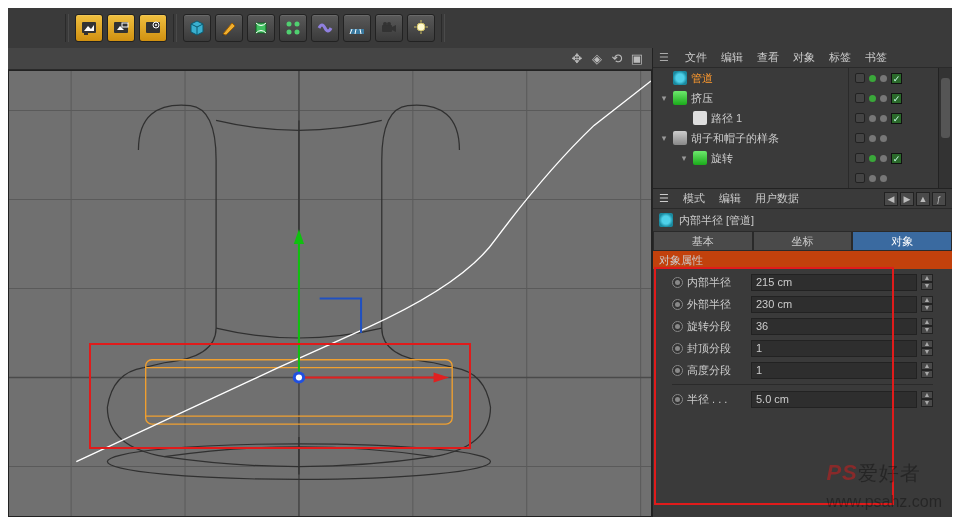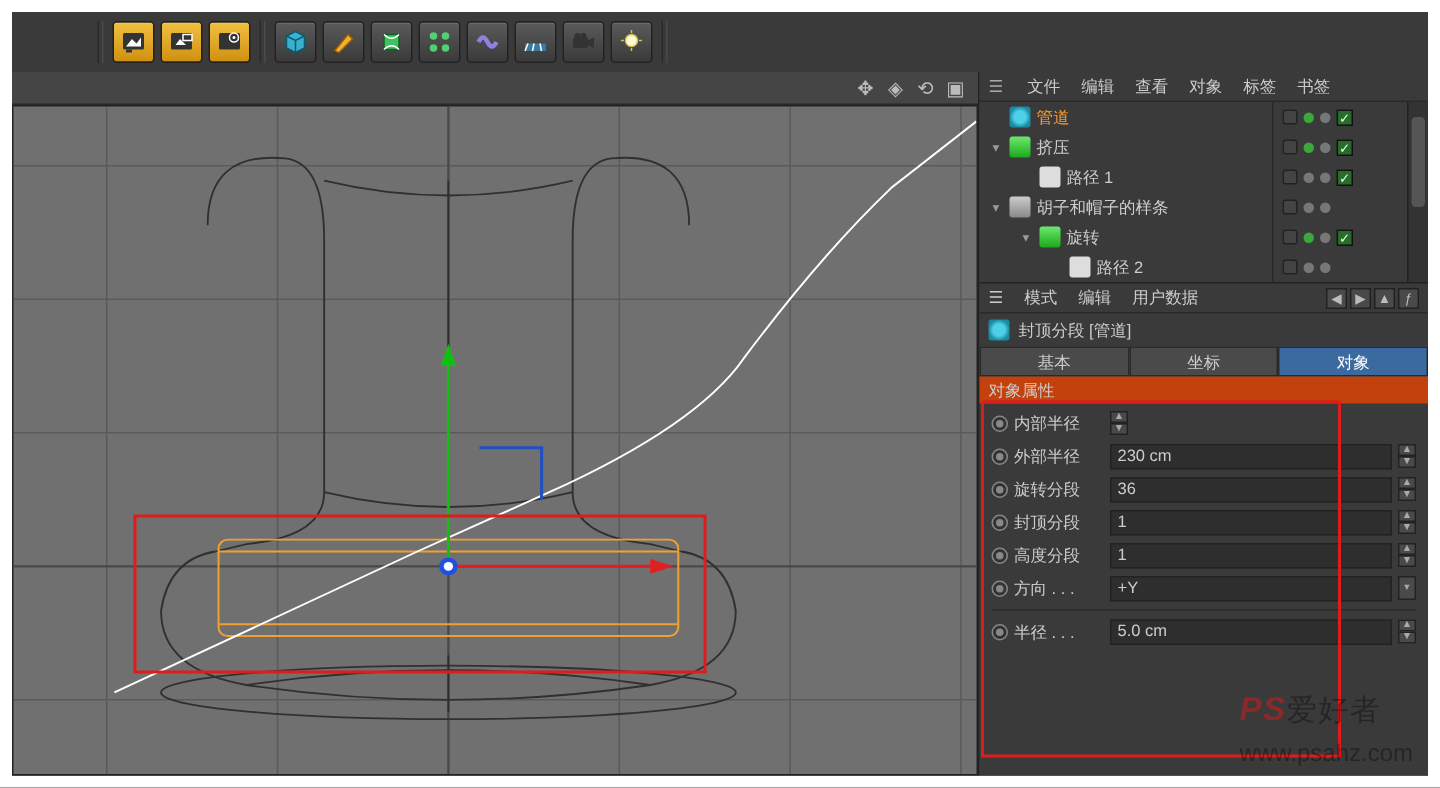--- a/index.html
+++ b/index.html
@@ -54,21 +54,21 @@
 .attrpanel{flex:1;display:flex;flex-direction:column;background:#3a3a3a;border-top:1px solid #222}
 .attr-menu{height:20px;display:flex;align-items:center;gap:14px;padding:0 6px;font-size:11px;color:#ccc;border-bottom:1px solid #2a2a2a}
 .attr-arrows{margin-left:auto;display:flex;gap:2px}
 .attr-arrows span{width:14px;height:14px;background:#4a4a4a;border:1px solid #222;font-size:9px;text-align:center;line-height:12px;color:#bbb;cursor:pointer}
 .attr-title{height:22px;display:flex;align-items:center;gap:6px;padding:0 6px;font-size:11px;color:#ccc}
 .attr-title .tree-icon{width:14px;height:14px}
 .attr-tabs{display:flex;height:20px;font-size:11px}
 .attr-tab{flex:1;background:#4a4a4a;color:#ccc;display:flex;align-items:center;justify-content:center;border:1px solid #2a2a2a;cursor:pointer}
 .attr-tab.active{background:#3a6aa0;color:#fff}
 .attr-section{height:18px;padding:2px 6px;font-size:11px;color:#ccc;background:#c2410c}
-.prop-block{padding:2px 8px}
+.prop-block{padding:2px 19px}
 .prop-row{height:22px;display:flex;align-items:center;font-size:11px;color:#ccc;gap:4px}
 .prop-radio{width:11px;height:11px;border:1px solid #888;border-radius:50%;background:#333;flex-shrink:0;position:relative}
 .prop-radio::after{content:"";position:absolute;inset:2px;border-radius:50%;background:#888}
 .prop-label{width:60px;flex-shrink:0;white-space:nowrap;overflow:hidden}
 .prop-input{flex:1;height:17px;background:#2e2e2e;border:1px solid #222;color:#ccc;font-size:11px;padding:0 4px;min-width:0;display:flex;align-items:center}
 .prop-spin{width:12px;display:flex;flex-direction:column}
 .prop-spin span{height:8px;background:#4a4a4a;border:1px solid #222;font-size:7px;line-height:6px;text-align:center;color:#aaa;cursor:pointer}
 .prop-check{width:13px;height:13px;background:#2e2e2e;border:1px solid #222;position:relative}
 .prop-check.on::after{content:"✓";position:absolute;inset:0;font-size:10px;color:#ddd;text-align:center;line-height:11px}
 .sep-line{height:1px;background:#2a2a2a;margin:3px 0}
@@ -262,25 +262,20 @@
             <div class="tree-row" style="padding-left:6px">
                 <span class="expander">▾</span>
                 <span class="tree-icon gen"></span>
                 <span>胡子和帽子的样条</span>
               </div>
             <div class="tree-row" style="padding-left:26px">
                 <span class="expander">▾</span>
                 <span class="tree-icon green"></span>
                 <span>旋转</span>
               </div>
-            <div class="tree-row" style="padding-left:46px">
-                <span class="expander"></span>
-                <span class="tree-icon white"></span>
-                <span>路径 2</span>
-              </div>
           </div>
           <div class="tag-col">
             <div class="tag-row">
                 <span class="vis-toggle"></span>
                 <span class="dot g"></span>
                 <span class="dot gray"></span>
                 <span class="tag-chk"></span>
               </div>
             <div class="tag-row">
                 <span class="vis-toggle"></span>
@@ -323,34 +318,35 @@
           <span>用户数据</span>
           <div class="attr-arrows">
             <span>◀</span>
             <span>▶</span>
             <span>▲</span>
             <span>ƒ</span>
           </div>
         </div>
         <div class="attr-title">
           <span class="tree-icon cyan"></span>
-          <span>封顶分段 [管道]</span>
+          <span>内部半径 [管道]</span>
         </div>
         <div class="attr-tabs">
           <div class="attr-tab">基本</div>
           <div class="attr-tab">坐标</div>
           <div class="attr-tab active">对象</div>
         </div>
         <div class="attr-section">对象属性</div>
 
         <div style="position:relative">
           <div class="prop-block">
             <div class="prop-row">
                 <span class="prop-radio"></span>
                 <span class="prop-label">内部半径</span>
+                <span class="prop-input">215 cm</span>
                 <span class="prop-spin">
                   <span>▲</span>
                   <span>▼</span>
                 </span>
               </div>
             <div class="prop-row">
                 <span class="prop-radio"></span>
                 <span class="prop-label">外部半径</span>
                 <span class="prop-input">230 cm</span>
                 <span class="prop-spin">
@@ -376,28 +372,20 @@
                   <span>▼</span>
                 </span>
               </div>
             <div class="prop-row">
                 <span class="prop-radio"></span>
                 <span class="prop-label">高度分段</span>
                 <span class="prop-input">1</span>
                 <span class="prop-spin">
                   <span>▲</span>
                   <span>▼</span>
-                </span>
-              </div>
-            <div class="prop-row">
-                <span class="prop-radio"></span>
-                <span class="prop-label">方向 . . .</span>
-                <span class="prop-input">+Y</span>
-                <span class="prop-spin">
-                  <span style="height:16px;line-height:14px">▾</span>
                 </span>
               </div>
             <div class="sep-line"></div>
             <div class="prop-row">
                 <span class="prop-radio"></span>
                 <span class="prop-label">半径 . . .</span>
                 <span class="prop-input">5.0 cm</span>
                 <span class="prop-spin">
                   <span>▲</span>
                   <span>▼</span>

